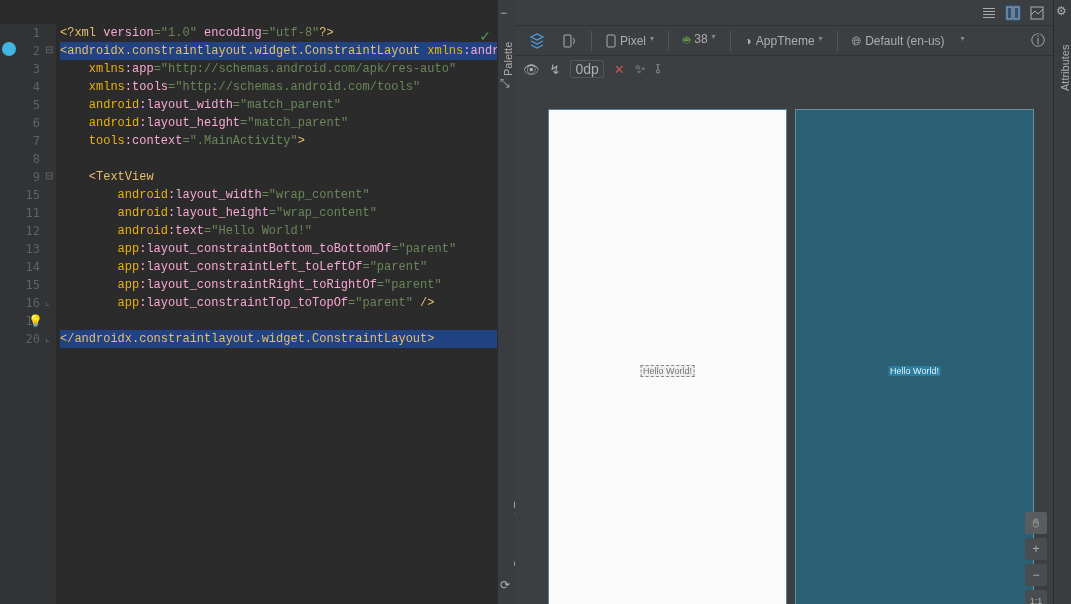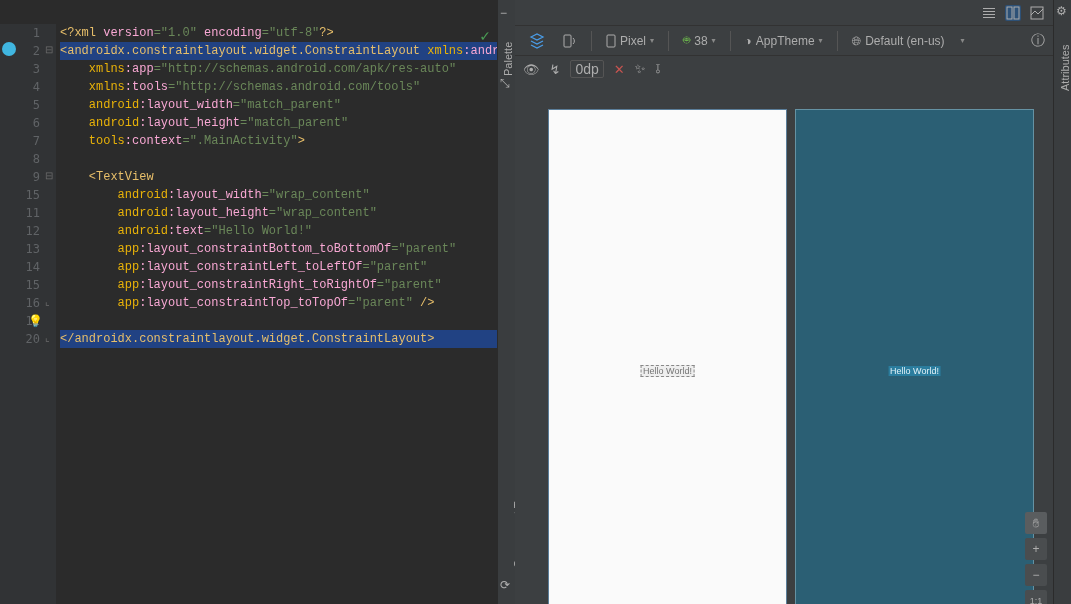--- a/index.html
+++ b/index.html
@@ -25,21 +25,21 @@
 .ct-strip{ position:absolute; bottom:20px; }
 .ct-strip .vtxt{ position:static; display:inline-block; transform:rotate(-90deg); transform-origin:center; margin-bottom:40px; }
 .strip-ico{ position:absolute; font-size:12px; color:#adadad; left:2px; }
 
 .preview-main{ flex:1; display:flex; flex-direction:column; position:relative; }
 .top-icons{ height:26px; display:flex; justify-content:flex-end; align-items:center; gap:8px; padding:0 8px; border-bottom:1px solid #323232; }
 .top-icons .ico{ width:16px; height:16px; color:#adadad; cursor:pointer; display:flex; align-items:center; justify-content:center; }
 .top-icons .ico.active{ background:#2d5177; border-radius:2px; }
 
 .toolbar{ height:30px; display:flex; align-items:center; padding:0 8px; gap:4px; border-bottom:1px solid #323232; }
-.toolbar .tbtn{ display:flex; align-items:center; gap:4px; padding:2px 6px; color:#adadad; font-size:12px; cursor:pointer; }
+.toolbar .tbtn{ display:flex; align-items:flex-start; gap:4px; padding:2px 6px; color:#adadad; font-size:12px; cursor:pointer; }
 .toolbar .sep{ width:1px; height:20px; background:#555; margin:0 4px;}
 .chev{ font-size:8px; color:#888; }
 .droid{ color:#6ab04c; }
 .globe{ color:#adadad;}
 .warn{ color:#adadad; margin-left:auto; font-size:14px;}
 
 .toolbar2{ height:26px; display:flex; align-items:center; padding:0 8px; gap:10px; }
 .toolbar2 .t2{ color:#adadad; cursor:pointer; font-size:13px; }
 .zero{ border:1px solid #555; padding:0 4px; font-size:14px; color:#adadad; border-radius:2px;}
 

